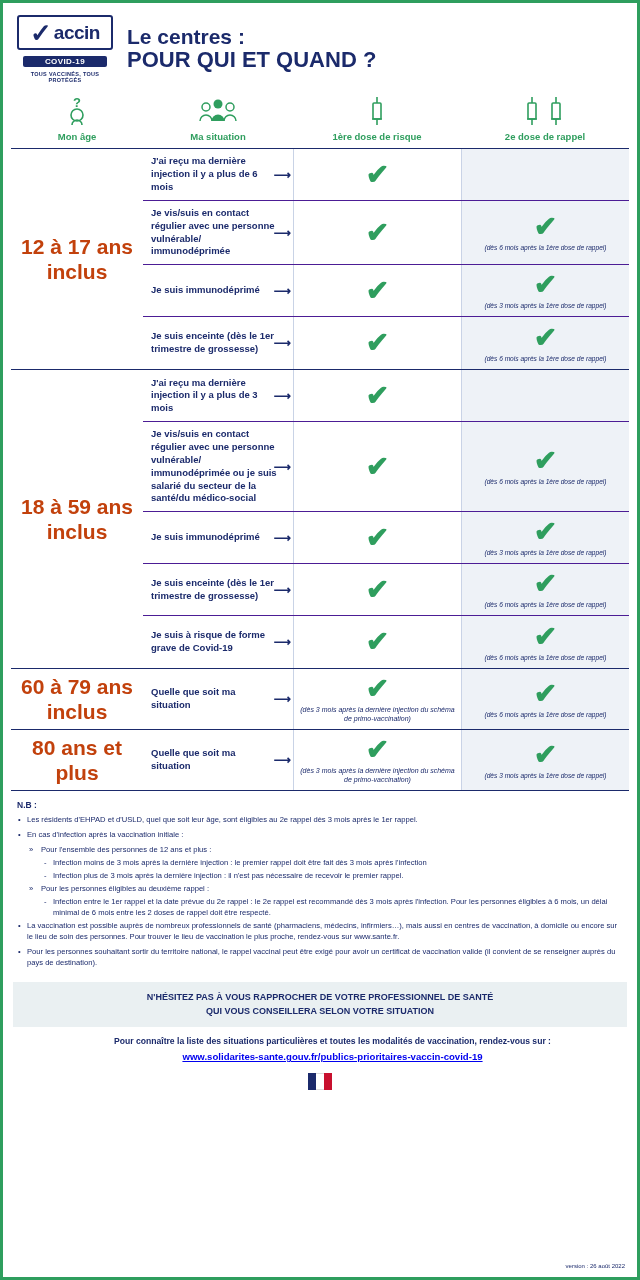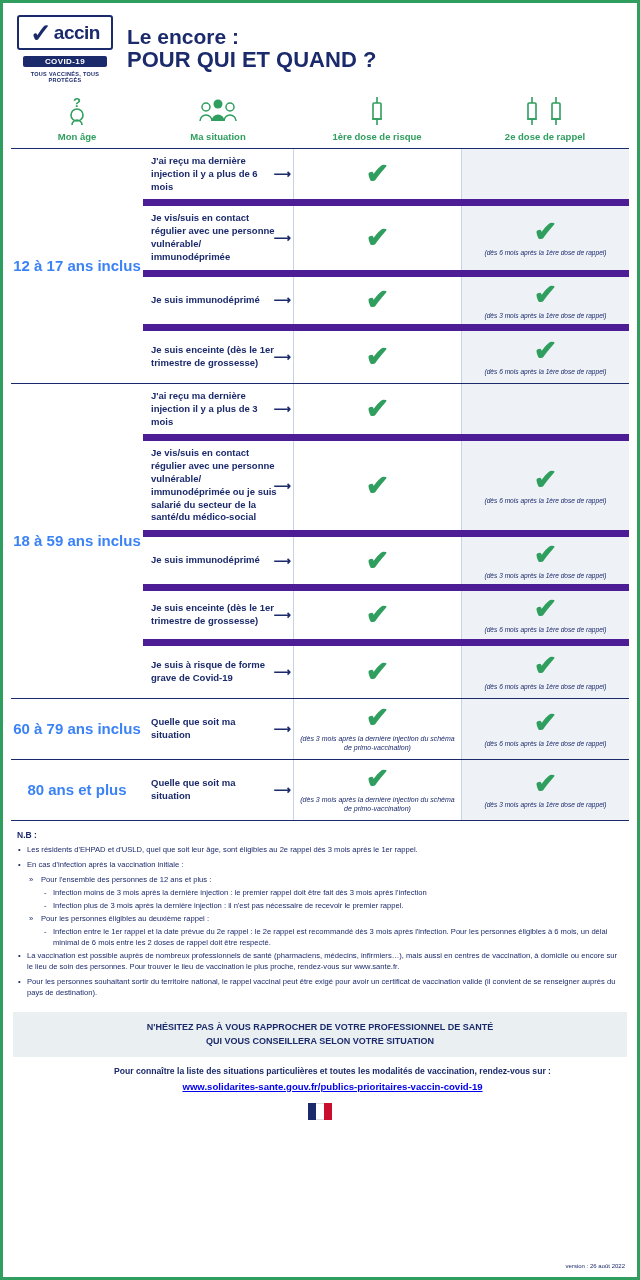--- a/index.html
+++ b/index.html
@@ -60,25 +60,25 @@
   .c4 { width: 168px; }
 
   svg { display: block; }
 
   
   .table { border-top: 1.6px solid #1b2a6b; margin: 0 8px; }
   .agegroup { display: flex; border-bottom: 1.2px solid #1b2a6b; }
   .agecell {
     width: 132px; flex: 0 0 132px;
     display: flex; align-items: center; justify-content: center;
-    font-size: 15px; font-weight: bold; text-align: center; line-height: 1.2;
-    color: #3b82f6;
+    font-size: 21px; font-weight: bold; text-align: center; line-height: 1.2;
+    color: #c2410c;
   }
   .rows { flex: 1; }
-  .row { display: flex; border-bottom: 7px solid #4c1d95; min-height: 52px; }
+  .row { display: flex; border-bottom: 1px solid #4c1d95; min-height: 52px; }
   .row:last-child { border-bottom: none; }
   .sit {
     width: 150px; flex: 0 0 150px;
     font-size: 9.5px; font-weight: bold; line-height: 1.35;
     display: flex; align-items: center;
     padding: 6px 16px 6px 8px;
     position: relative;
     color:#1b2a6b;
   }
   .arrow {
@@ -127,21 +127,21 @@
   <div class="header">
     <div class="logo">
       <div class="logo-box">
         <span class="logo-check">✓</span>
         <span class="logo-word">accin</span>
       </div>
       <div class="logo-covid">COVID-19</div>
       <div class="logo-tag">TOUS VACCINÉS, TOUS PROTÉGÉS</div>
     </div>
     <div class="title">
-      <div class="l1">Le encore :</div>
+      <div class="l1">Le centres :</div>
       <div class="l2">POUR QUI ET QUAND ?</div>
     </div>
   </div>
 
   <div class="colheads">
     <div class="ch c1">
       <div class="ic">
         <svg width="28" height="32" viewBox="0 0 28 32">
           <circle cx="14" cy="20" r="6" fill="none" stroke="#2f9e5e" stroke-width="1.6"></circle>
           <path d="M9 30 a5 5 0 0 1 10 0" fill="none" stroke="#2f9e5e" stroke-width="1.6"></path>

